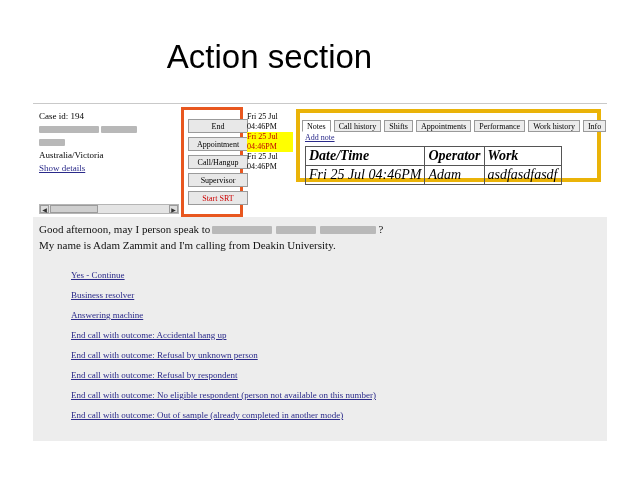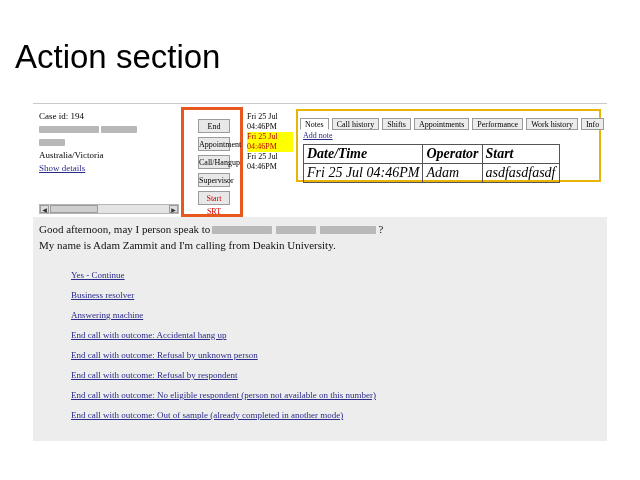--- a/index.html
+++ b/index.html
@@ -14,23 +14,23 @@
     overflow: hidden;
   }
   .slide {
     position: relative;
     width: 640px;
     height: 480px;
   }
   .slide-title {
     position: absolute;
     top: 38px;
-    left: 15px;
+    left: 4px;
     width: 531px;
-    text-align: left;
+    text-align: center;
     font-family: "Liberation Sans", sans-serif;
     font-size: 33px;
     color: #000000;
     letter-spacing: 0px;
   }
 
   
   .shot {
     position: absolute;
     left: 33px;
@@ -85,22 +85,22 @@
     left: 148px;
     top: 3px;
     width: 62px;
     height: 110px;
     border: 3px solid #e8571f;
     background: #ffffff;
     box-sizing: border-box;
   }
   .action-btn {
     position: absolute;
-    left: 14px;
-    width: 32px;
+    left: 4px;
+    width: 60px;
     height: 14px;
     border: 1px solid #9b9b9b;
     background: #e8e8e8;
     font-family: "Liberation Serif", serif;
     font-size: 8px;
     color: #000000;
     text-align: center;
     line-height: 13px;
     box-sizing: border-box;
   }
@@ -130,21 +130,21 @@
     color: #c00000;
   }
 
   
   .tab-panel {
     position: absolute;
     left: 263px;
     top: 5px;
     width: 305px;
     height: 73px;
-    border: 2px solid #eab308;
+    border: 4px solid #eab308;
     background: #ffffff;
     box-sizing: border-box;
   }
   .tabs {
     position: absolute;
     left: 2px;
     top: 2px;
     height: 13px;
     white-space: nowrap;
   }
@@ -337,21 +337,21 @@
           <span class="tab">Performance</span>
           <span class="tab">Work history</span>
           <span class="tab">Info</span>
         </div>
         <a class="addnote" href="#">Add note</a>
         <table class="note-table">
           <thead>
             <tr>
               <th>Date/Time</th>
               <th>Operator</th>
-              <th>Start</th>
+              <th>Work</th>
             </tr>
           </thead>
           <tbody>
             <tr>
               <td>Fri 25 Jul 04:46PM</td>
               <td>Adam</td>
               <td>asdfasdfasdf</td>
             </tr>
           </tbody>
         </table>

